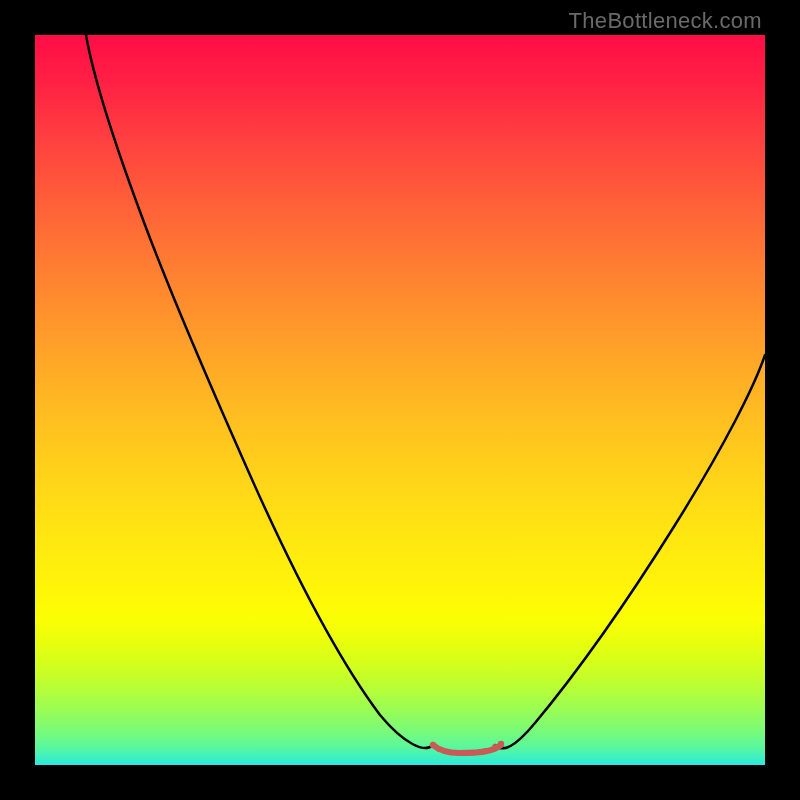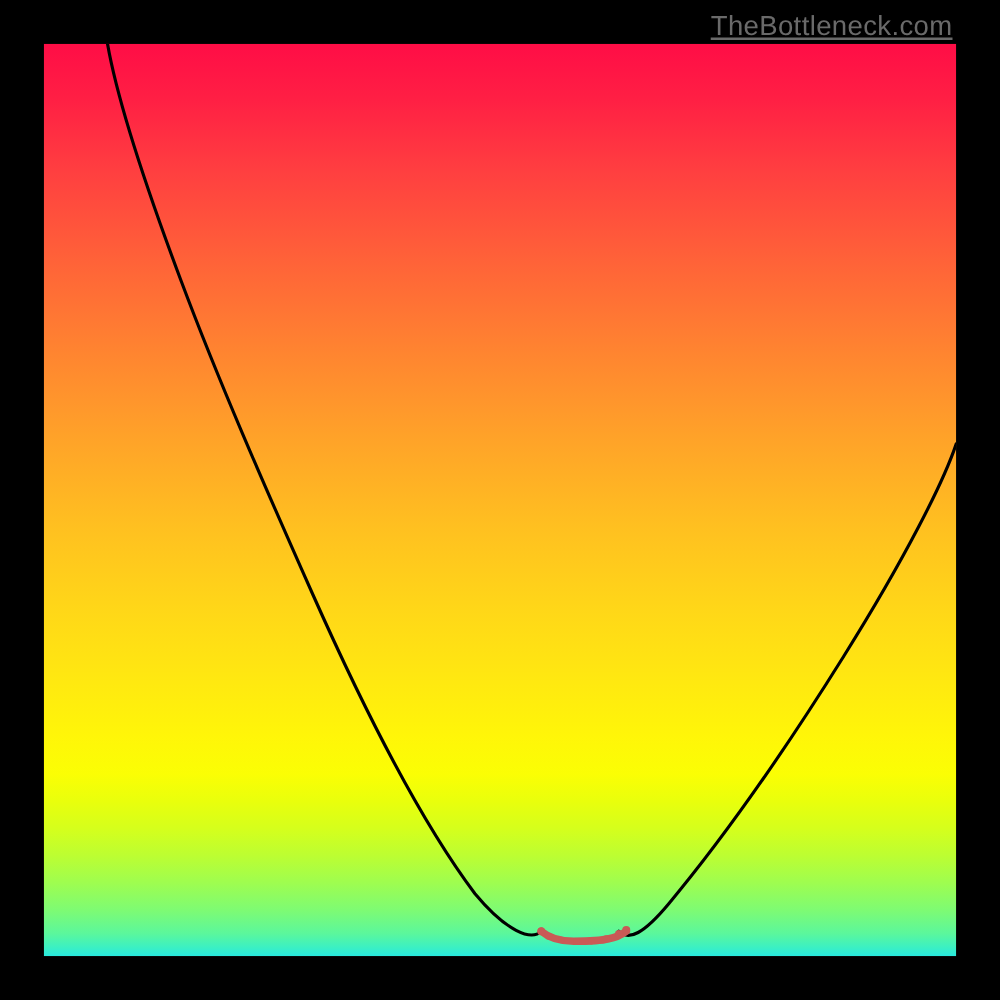--- a/index.html
+++ b/index.html
@@ -56,21 +56,20 @@
     );
   }
   .watermark {
     position: absolute;
     right: 38px;
     top: 8px;
     color: #6a6a6a;
     font-size: 22px;
     font-weight: 400;
     letter-spacing: 0.3px;
-    text-decoration: underline;
   }
   svg.curves {
     position: absolute;
     left: 0;
     top: 0;
     width: 730px;
     height: 730px;
   }
 </style>
 </head>

